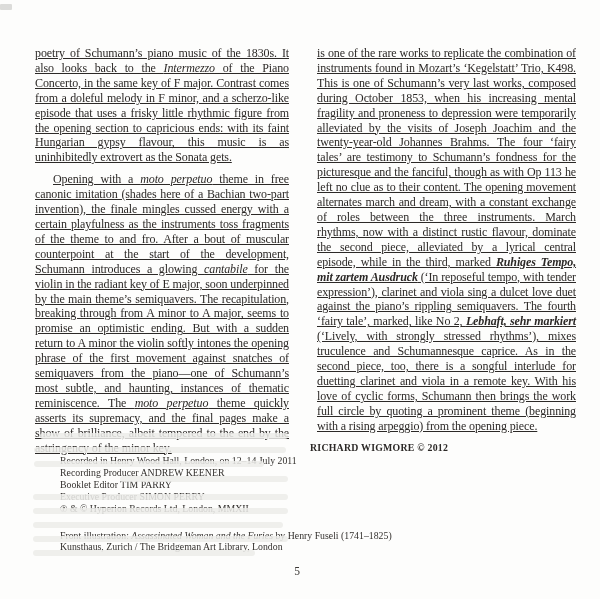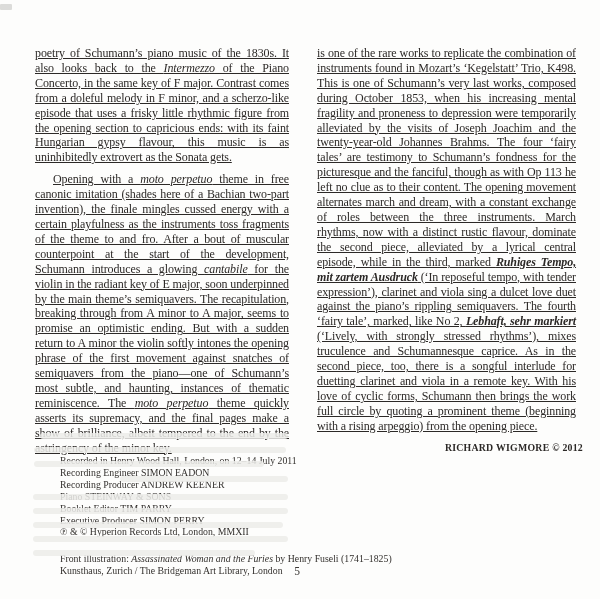--- a/index.html
+++ b/index.html
@@ -28,21 +28,20 @@
     font-size: 12px;
     line-height: 14.9px;
     letter-spacing: -0.12px;
   }
   .col-left  { left: 28px;  width: 268px; }
   .col-right { left: 310px; width: 273px; }
   .col p { margin: 7px; text-indent: 1.5em; text-decoration: underline; }
   .col p.noindent { text-indent: 0; }
   .bi { font-style: italic; font-weight: bold; }
   .byline {
-    text-align: right;
     font-weight: bold;
     font-size: 9.8px;
     letter-spacing: 0.25px;
     margin-top: 0;
   }
   .credits {
     position: absolute;
     top: 455px; right: 17px; left: 60px;
     text-align: left;
     font-size: 9.8px;
@@ -89,23 +88,21 @@
     <p><span>Opening with a </span><i>moto perpetuo</i><span> theme in free canonic imitation (shades here of a Bachian two-part invention), the finale mingles cussed energy with a certain playfulness as the instruments toss fragments of the theme to and fro. After a bout of muscular counterpoint at the start of the development, Schumann introduces a glowing </span><i>cantabile</i><span> for the violin in the radiant key of E major, soon underpinned by the main theme’s semiquavers. The recapitulation, breaking through from A minor to A major, seems to promise an optimistic ending. But with a sudden return to A minor the violin softly intones the opening phrase of the first movement against snatches of semiquavers from the piano—one of Schumann’s most subtle, and haunting, instances of thematic reminiscence. The </span><i>moto perpetuo</i><span> theme quickly asserts its supremacy, and the final pages make a show of brilliance, albeit tempered to the end by the astringency of the minor key.</span></p>
   </div>
 
   <div class="col col-right">
     <p class="noindent"><span>is one of the rare works to replicate the combination of instruments found in Mozart’s ‘Kegelstatt’ Trio, K498. This is one of Schumann’s very last works, composed during October 1853, when his increasing mental fragility and proneness to depression were temporarily alleviated by the visits of Joseph Joachim and the twenty-year-old Johannes Brahms. The four ‘fairy tales’ are testimony to Schumann’s fondness for the picturesque and the fanciful, though as with Op 113 he left no clue as to their content. The opening movement alternates march and dream, with a constant exchange of roles between the three instruments. March rhythms, now with a distinct rustic flavour, dominate the second piece, alleviated by a lyrical central episode, while in the third, marked </span><span class="bi">Ruhiges Tempo, mit zartem Ausdruck</span><span> (‘In reposeful tempo, with tender expression’), clarinet and viola sing a dulcet love duet against the piano’s rippling semiquavers. The fourth ‘fairy tale’, marked, like No 2, </span><span class="bi">Lebhaft, sehr markiert</span><span> (‘Lively, with strongly stressed rhythms’), mixes truculence and Schumannesque caprice. As in the second piece, too, there is a songful interlude for duetting clarinet and viola in a remote key. With his love of cyclic forms, Schumann then brings the work full circle by quoting a prominent theme (beginning with a rising arpeggio) from the opening piece.</span></p>
     <div class="byline">RICHARD WIGMORE © 2012</div>
   </div>
 
   <div class="credits">
     <div class="credit-line">Recorded in Henry Wood Hall, London, on 12–14 July 2011</div>
-    <div class="credit-line">Recording Engineer SIMON EADON</div>
     <div class="credit-line">Recording Producer ANDREW KEENER</div>
-    <div class="credit-line">Piano STEINWAY &amp; SONS</div>
     <div class="credit-line">Booklet Editor TIM PARRY</div>
     <div class="credit-line">Executive Producer SIMON PERRY</div>
     <div class="credit-line">℗ &amp; © Hyperion Records Ltd, London, MMXII</div>
     <div class="credit-line front-ill"><span>Front illustration: </span><i>Assassinated Woman and the Furies</i><span> by Henry Fuseli (1741–1825)</span></div>
     <div class="credit-line">Kunsthaus, Zurich / The Bridgeman Art Library, London</div>
   </div>
 
   <div class="page-number">5</div>
 
   <div class="bleed b1"></div>

